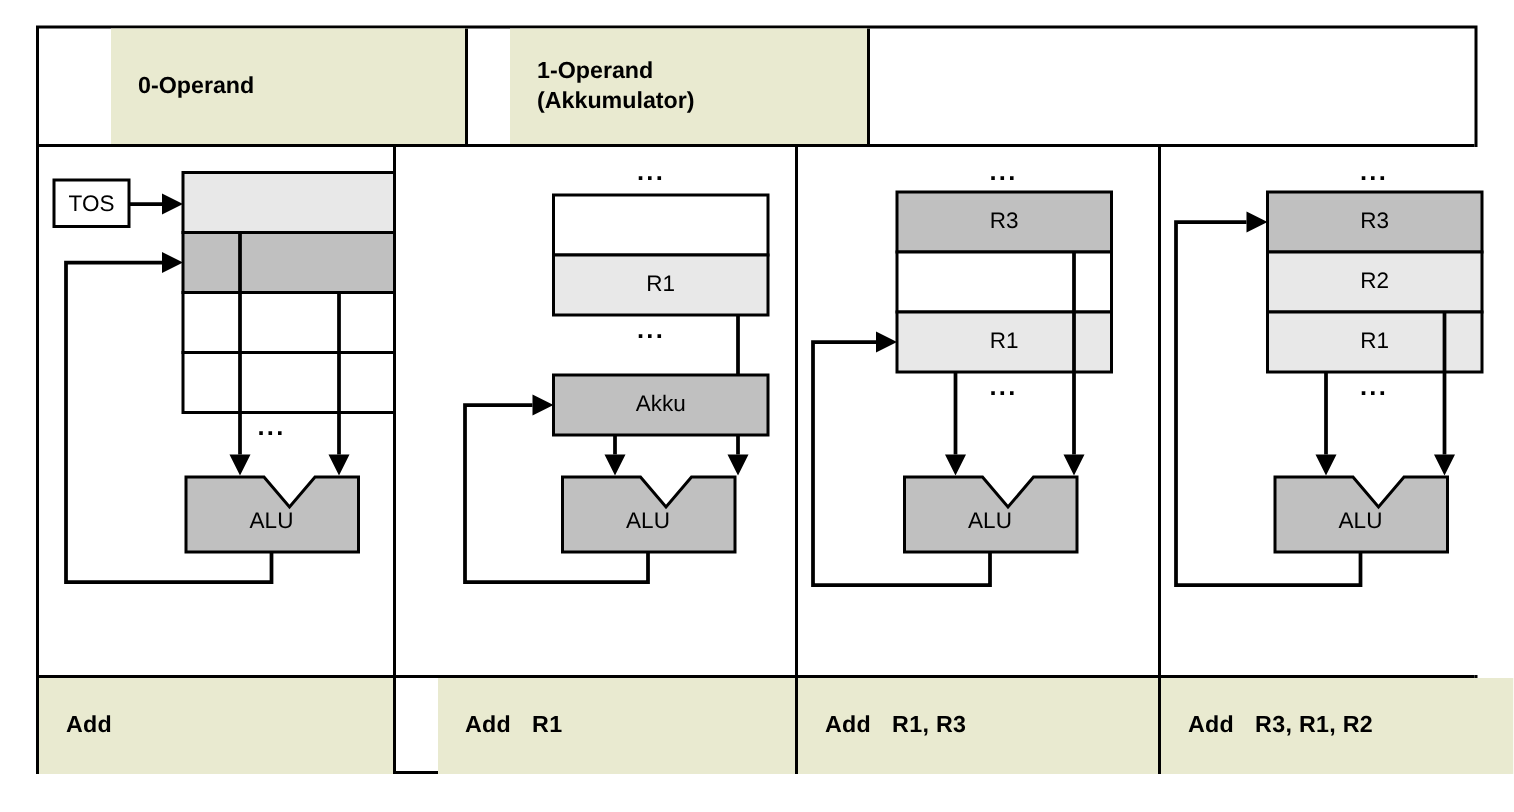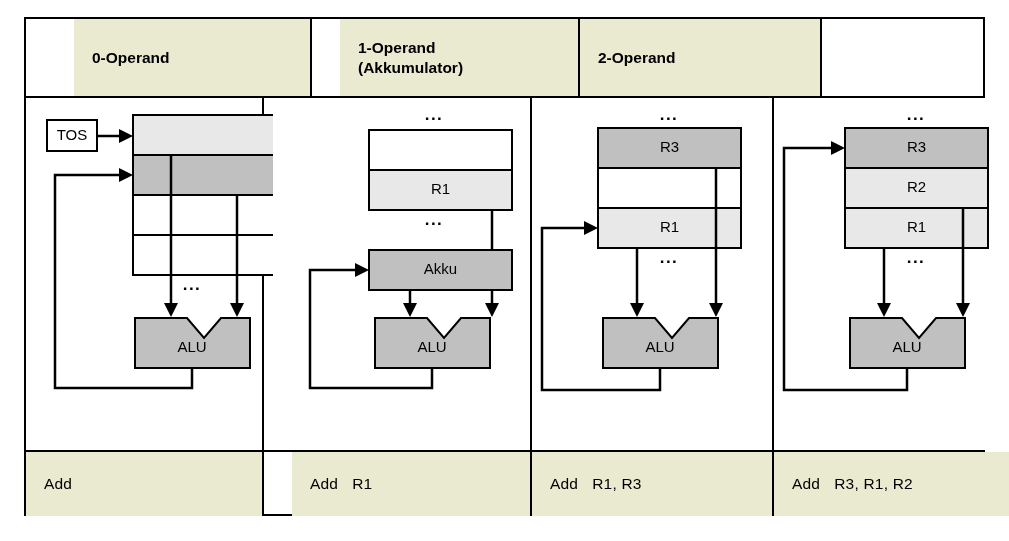--- a/index.html
+++ b/index.html
@@ -38,29 +38,30 @@
     display: flex;
     flex: 1 1 auto;
     border-bottom: 2px solid #000000;
     box-sizing: border-box;
   }
   .footer-row {
     display: flex;
     height: 64px;
     flex: 0 0 64px;
     box-sizing: border-box;
+    font-weight: bold;
   }
   .cell {
     box-sizing: border-box;
     border-right: 2px solid #000000;
     position: relative;
   }
   .cell.last { border-right: none; }
 
-  .c1 { width: 238px; flex: 0 0 238px; padding-left: 11px; }
+  .c1 { width: 238px; flex: 0 0 238px; }
   .c2 { width: 240px; flex: 0 0 240px; margin-left: 28px; }
   .c3 { width: 242px; flex: 0 0 242px; }
   .c4 { width: 237px; flex: 0 0 237px; }
 
   .hdr {
     background: #e9ead0;
     display: flex;
     flex-direction: column;
     justify-content: center;
     padding-left: 18px;
@@ -113,23 +114,20 @@
   <div class="table">
 
     <div class="header-row">
       <div class="cell c1 hdr">
         <span>0-Operand</span>
       </div>
       <div class="cell c2 hdr">
         <span>1-Operand</span>
         <span>(Akkumulator)</span>
       </div>
-      <div class="cell c3 hdr">
-        <span>2-Operand</span>
-      </div>
     </div>
 
     <div class="body-row">
 
       <div class="cell c1 diag">
         <svg width="236" height="352" viewBox="0 0 236 352">
 
           <rect x="10" y="22" width="50" height="31" fill="#ffffff" stroke="#000000" stroke-width="2"></rect>
           <text class="toslabel" x="35" y="38.5">TOS</text>
 

